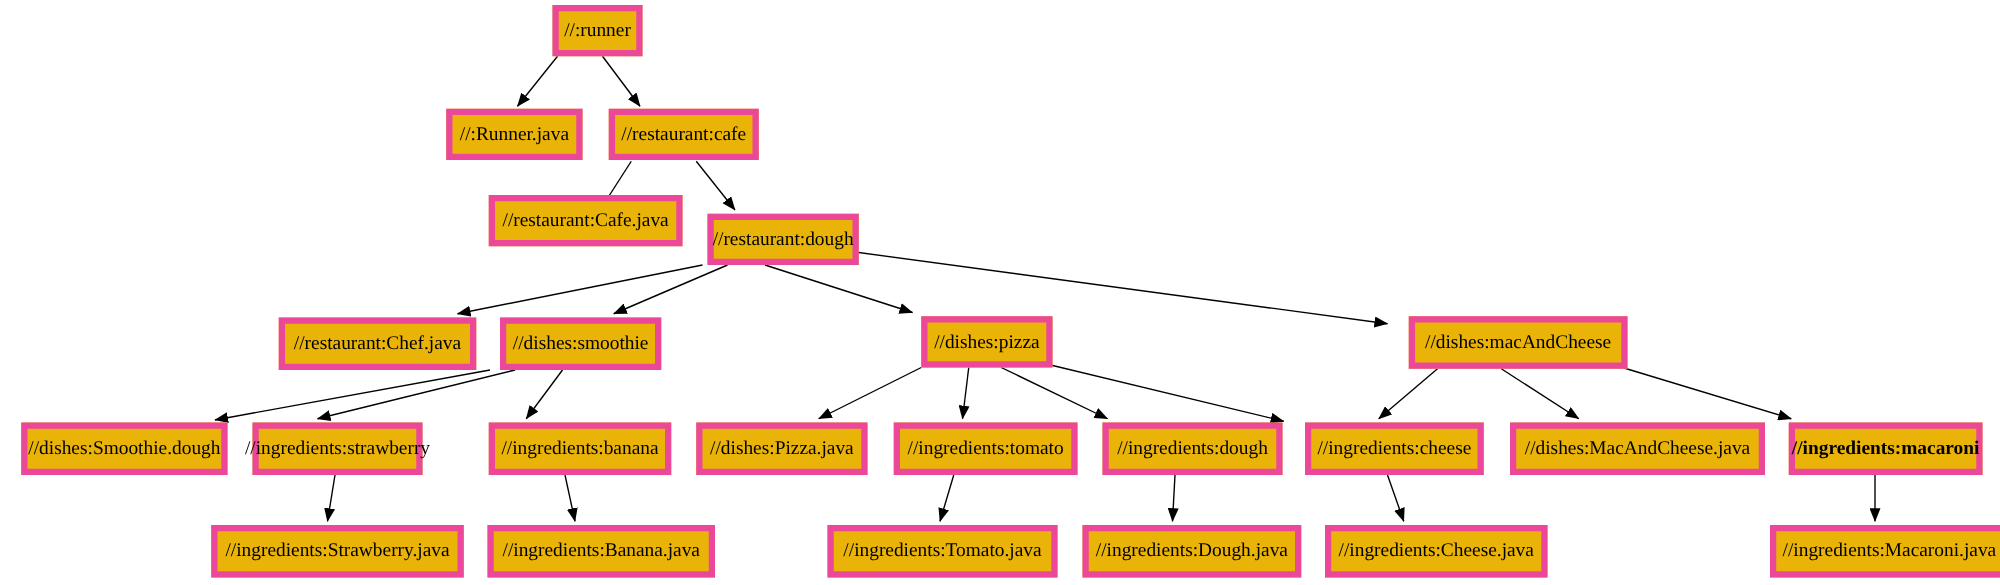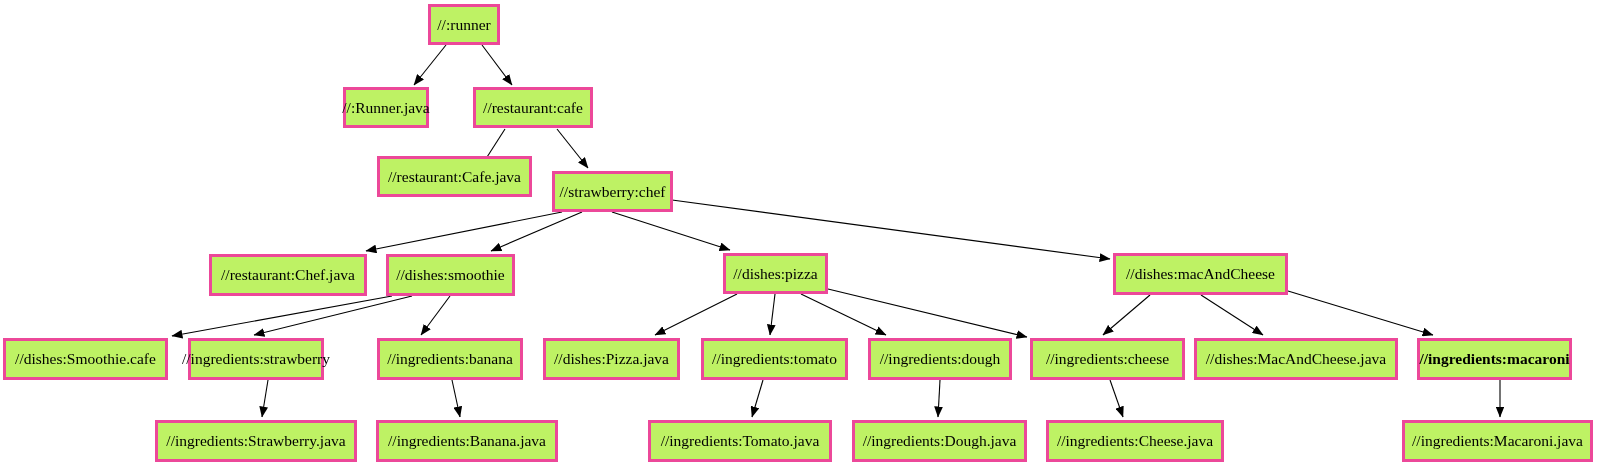--- a/index.html
+++ b/index.html
@@ -13,29 +13,30 @@
   }
   #edges {
     position: absolute;
     left: 0; top: 0;
     width: 1600px; height: 468px;
   }
   .edge { stroke: #000000; stroke-width: 1.1; fill: none; }
   .node {
     position: absolute;
     box-sizing: border-box;
-    border: 3px solid #ec4899;
-    background: #bef264;
+    border: 5px solid #ec4899;
+    background: #eab308;
     color: #000000;
     font-size: 15.5px;
     display: flex;
     align-items: center;
     justify-content: center;
     white-space: nowrap;
     text-align: center;
+    margin-left: 14px;
   }
 </style>
 </head>
 <body>
 
 <div id="canvas">
 
   <svg id="edges" viewBox="0 0 1600 468">
     <defs>
       <marker id="arrow" viewBox="0 0 10 8" refX="9.5" refY="4" markerWidth="10" markerHeight="8" orient="auto">
@@ -62,35 +63,35 @@
     <line class="edge" x1="1288" y1="291" x2="1433" y2="335" marker-end="url(#arrow)"></line>
     <line class="edge" x1="268" y1="380" x2="262" y2="417" marker-end="url(#arrow)"></line>
     <line class="edge" x1="452" y1="380" x2="460" y2="417" marker-end="url(#arrow)"></line>
     <line class="edge" x1="763" y1="380" x2="752" y2="417" marker-end="url(#arrow)"></line>
     <line class="edge" x1="940" y1="380" x2="938" y2="417" marker-end="url(#arrow)"></line>
     <line class="edge" x1="1110" y1="380" x2="1123" y2="417" marker-end="url(#arrow)"></line>
     <line class="edge" x1="1500" y1="380" x2="1500" y2="417" marker-end="url(#arrow)"></line>
   </svg>
 
   <div class="node" style="left:428px; top:4px; width:72px; height:41px;">//:runner</div>
-  <div class="node" style="left:343px; top:87px; width:86px; height:41px;">//:Runner.java</div>
+  <div class="node" style="left:343px; top:87px; width:109px; height:41px;">//:Runner.java</div>
   <div class="node" style="left:473px; top:87px; width:120px; height:41px;text-align:right;">//restaurant:cafe</div>
   <div class="node" style="left:377px; top:156px; width:155px; height:41px;">//restaurant:Cafe.java</div>
-  <div class="node" style="left:552px; top:171px; width:121px; height:41px;">//strawberry:chef</div>
+  <div class="node" style="left:552px; top:171px; width:121px; height:41px;">//restaurant:dough</div>
   <div class="node" style="left:209px; top:254px; width:158px; height:42px;">//restaurant:Chef.java</div>
   <div class="node" style="left:386px; top:254px; width:129px; height:42px;">//dishes:smoothie</div>
   <div class="node" style="left:723px; top:253px; width:105px; height:41px;">//dishes:pizza</div>
   <div class="node" style="left:1113px; top:253px; width:175px; height:42px;">//dishes:macAndCheese</div>
-  <div class="node" style="left:3px; top:338px; width:165px; height:42px;">//dishes:Smoothie.cafe</div>
+  <div class="node" style="left:3px; top:338px; width:165px; height:42px;">//dishes:Smoothie.dough</div>
   <div class="node" style="left:188px; top:338px; width:136px; height:42px;">//ingredients:strawberry</div>
   <div class="node" style="left:377px; top:338px; width:146px; height:42px;">//ingredients:banana</div>
   <div class="node" style="left:543px; top:338px; width:137px; height:42px;">//dishes:Pizza.java</div>
   <div class="node" style="left:701px; top:338px; width:147px; height:42px;">//ingredients:tomato</div>
   <div class="node" style="left:868px; top:338px; width:144px; height:42px;">//ingredients:dough</div>
-  <div class="node" style="left:1030px; top:338px; width:155px; height:42px;">//ingredients:cheese</div>
+  <div class="node" style="left:1030px; top:338px; width:143px; height:42px;">//ingredients:cheese</div>
   <div class="node" style="left:1194px; top:338px; width:204px; height:42px;">//dishes:MacAndCheese.java</div>
   <div class="node" style="left:1417px; top:338px; width:155px; height:42px;font-weight:bold;">//ingredients:macaroni</div>
   <div class="node" style="left:155px; top:420px; width:202px; height:42px;">//ingredients:Strawberry.java</div>
   <div class="node" style="left:376px; top:420px; width:182px; height:42px;">//ingredients:Banana.java</div>
   <div class="node" style="left:648px; top:420px; width:184px; height:42px;">//ingredients:Tomato.java</div>
   <div class="node" style="left:852px; top:420px; width:175px; height:42px;">//ingredients:Dough.java</div>
   <div class="node" style="left:1046px; top:420px; width:178px; height:42px;">//ingredients:Cheese.java</div>
   <div class="node" style="left:1402px; top:420px; width:191px; height:42px;">//ingredients:Macaroni.java</div>
 
 </div>

